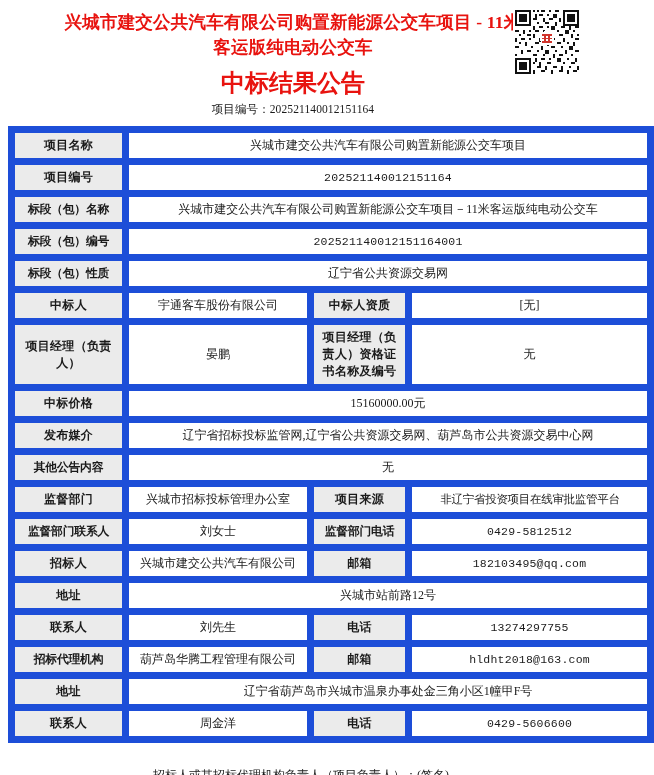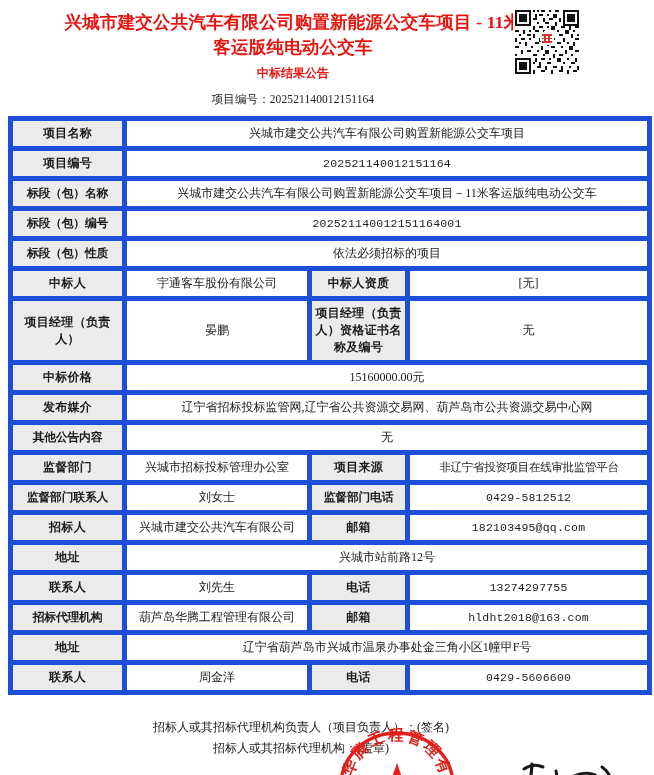--- a/index.html
+++ b/index.html
@@ -17,24 +17,24 @@
   .title-block { width: 520px; margin: 0 auto; text-align: center; }
   .title-main {
     color: #e8130f;
     font-size: 17.5px;
     font-weight: bold;
     line-height: 25px;
     letter-spacing: 0.2px;
   }
   .title-sub {
     color: #e8130f;
-    font-size: 12px;
+    font-size: 24px;
     font-weight: bold;
     line-height: 27px;
-    margin-top: 0;
+    margin-top: 10px;
   }
   .proj-no {
     text-align: center;
     font-size: 11.5px;
     color: #1a1a1a;
     margin-top: 5px;
     letter-spacing: 0.1px;
   }
 
   
@@ -46,21 +46,21 @@
   .qr svg { display: block; }
 
   
   table.doc {
     border-collapse: collapse;
     width: 639px;
     margin: 9px 0 0 8px;
     table-layout: fixed;
   }
   table.doc td {
-    border: 5px solid #1d4ed8;
+    border: 7px solid #1d4ed8;
     font-size: 12px;
     color: #1a1a1a;
     padding: 4px 3px;
     line-height: 17px;
     text-align: center;
     vertical-align: middle;
     height: 29px;
     word-break: break-all;
   }
   td.lbl {
@@ -266,21 +266,21 @@
       <tr>
         <td class="lbl narrow">标段（包）名称</td>
         <td class="val" colspan="3">兴城市建交公共汽车有限公司购置新能源公交车项目－11米客运版纯电动公交车</td>
       </tr>
       <tr>
         <td class="lbl narrow">标段（包）编号</td>
         <td class="val mono" colspan="3">202521140012151164001</td>
       </tr>
       <tr>
         <td class="lbl narrow">标段（包）性质</td>
-        <td class="val" colspan="3">依法必须招标的项目</td>
+        <td class="val" colspan="3">辽宁省公共资源交易网</td>
       </tr>
       <tr>
         <td class="lbl">中标人</td>
         <td class="val">宇通客车股份有限公司</td>
         <td class="lbl">中标人资质</td>
         <td class="val">[无]</td>
       </tr>
       <tr>
         <td class="lbl tall">项目经理（负责人）</td>
         <td class="val tall">晏鹏</td>

